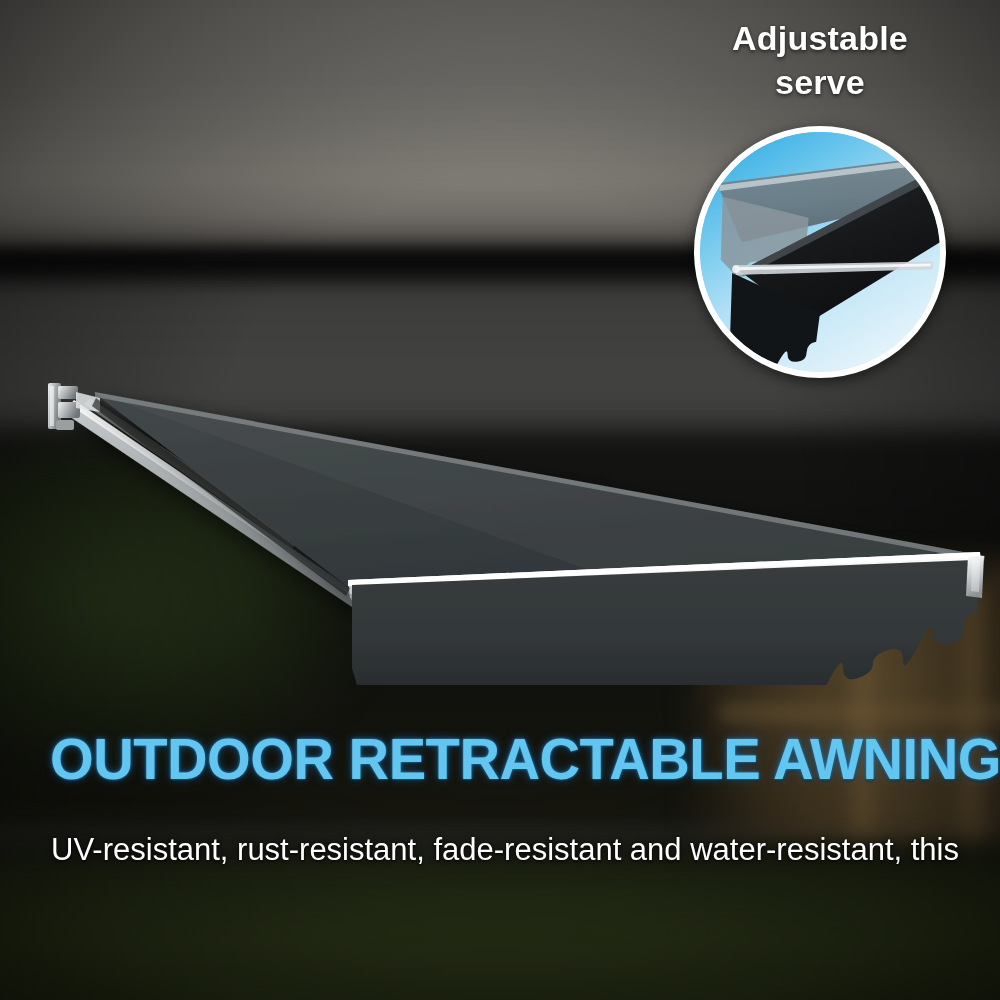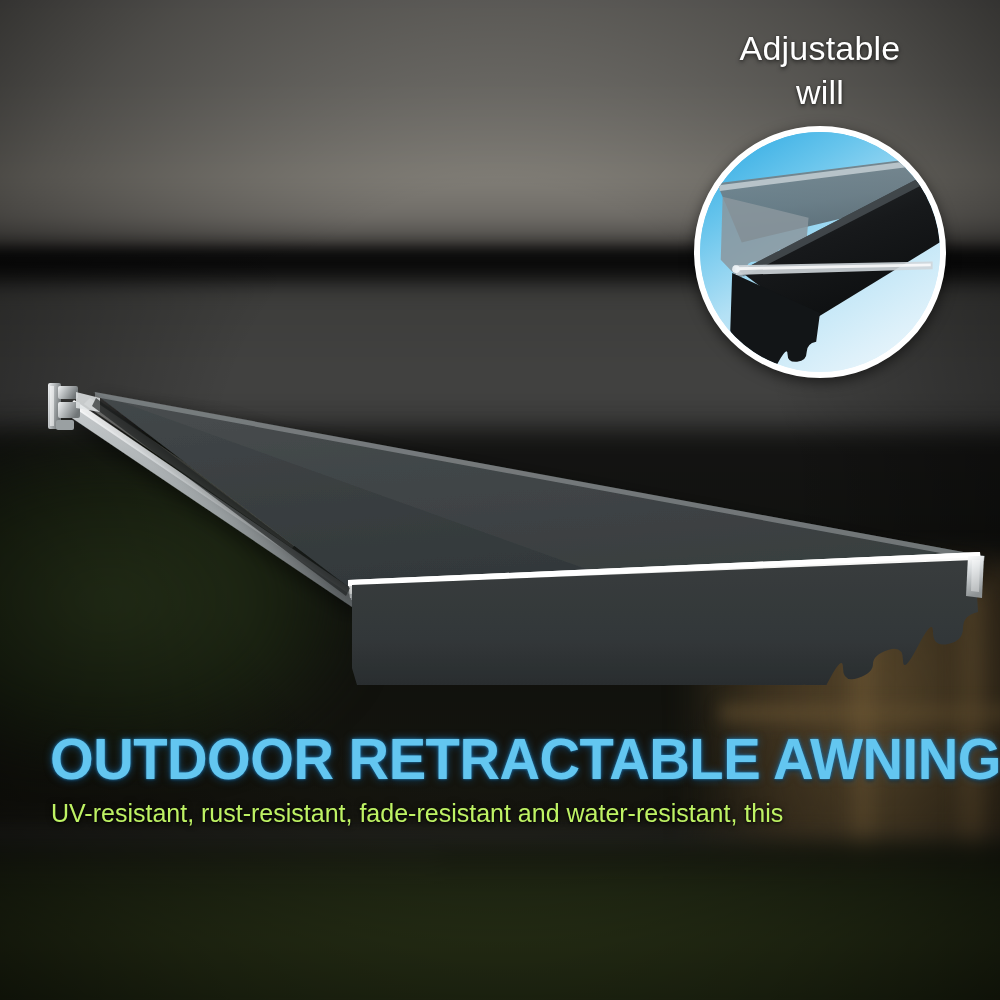--- a/index.html
+++ b/index.html
@@ -116,26 +116,26 @@
     overflow: hidden;
     box-shadow: 0 4px 14px rgba(0,0,0,.55);
     background: linear-gradient(165deg,
         #3fb3e6 0%, #63c3ec 18%, #a7dcf4 45%, #d3ebf8 70%, #eaf6fc 100%);
   }
   .inset-svg { position: absolute; inset: -6px; }
 
   
   .adj-label {
     position: absolute;
-    left: 640px; top: 26px;
+    left: 640px; top: 16px;
     width: 360px;
     text-align: center;
     color: #ffffff;
     font-size: 34px;
-    font-weight: normal;
+    font-weight: bold;
     line-height: 44px;
     letter-spacing: .2px;
     text-shadow: 0 2px 4px rgba(0,0,0,.55), 0 0 2px rgba(0,0,0,.4);
   }
 
   .headline {
     position: absolute;
     left: 50px; top: 728px;
     width: 900px;
     color: #63c6f0;
@@ -147,24 +147,24 @@
     transform: scaleX(.985);
     transform-origin: left center;
     text-shadow:
       0 0 3px rgba(40,140,200,.95),
       0 0 9px rgba(30,120,190,.6),
       0 2px 4px rgba(0,0,0,.6);
   }
 
   .subcopy {
     position: absolute;
-    left: 51px; top: 796px;
+    left: 51px; top: 832px;
     width: 880px;
-    color: #bef264;
-    font-size: 25px;
+    color: #ffffff;
+    font-size: 31px;
     line-height: 35px;
     text-shadow: 0 1px 3px rgba(0,0,0,.8), 0 0 6px rgba(0,0,0,.5);
   }
   .subcopy div { white-space: nowrap; }
 </style>
 </head>
 <body>
 
 <div class="stage">
 
@@ -319,21 +319,21 @@
         <path d="M 42,146 L 250,142 L 250,150 L 44,156 Z" fill="#cfd6da" opacity="0.9"></path>
         <path d="M 44,148 L 248,144 L 248,147 L 45,151 Z" fill="#ffffff" opacity="0.8"></path>
 
         <circle cx="44" cy="150" r="4" fill="#eef4f7" opacity="0.9"></circle>
       </g>
     </svg>
   </div>
 
   <div class="adj-label">
     <div>Adjustable</div>
-    <div>will</div>
+    <div>serve</div>
   </div>
 
   <div class="headline">OUTDOOR RETRACTABLE AWNING</div>
 
   <div class="subcopy">
     <div>UV-resistant, rust-resistant, fade-resistant and water-resistant, this</div>
   </div>
 
 </div>
 

